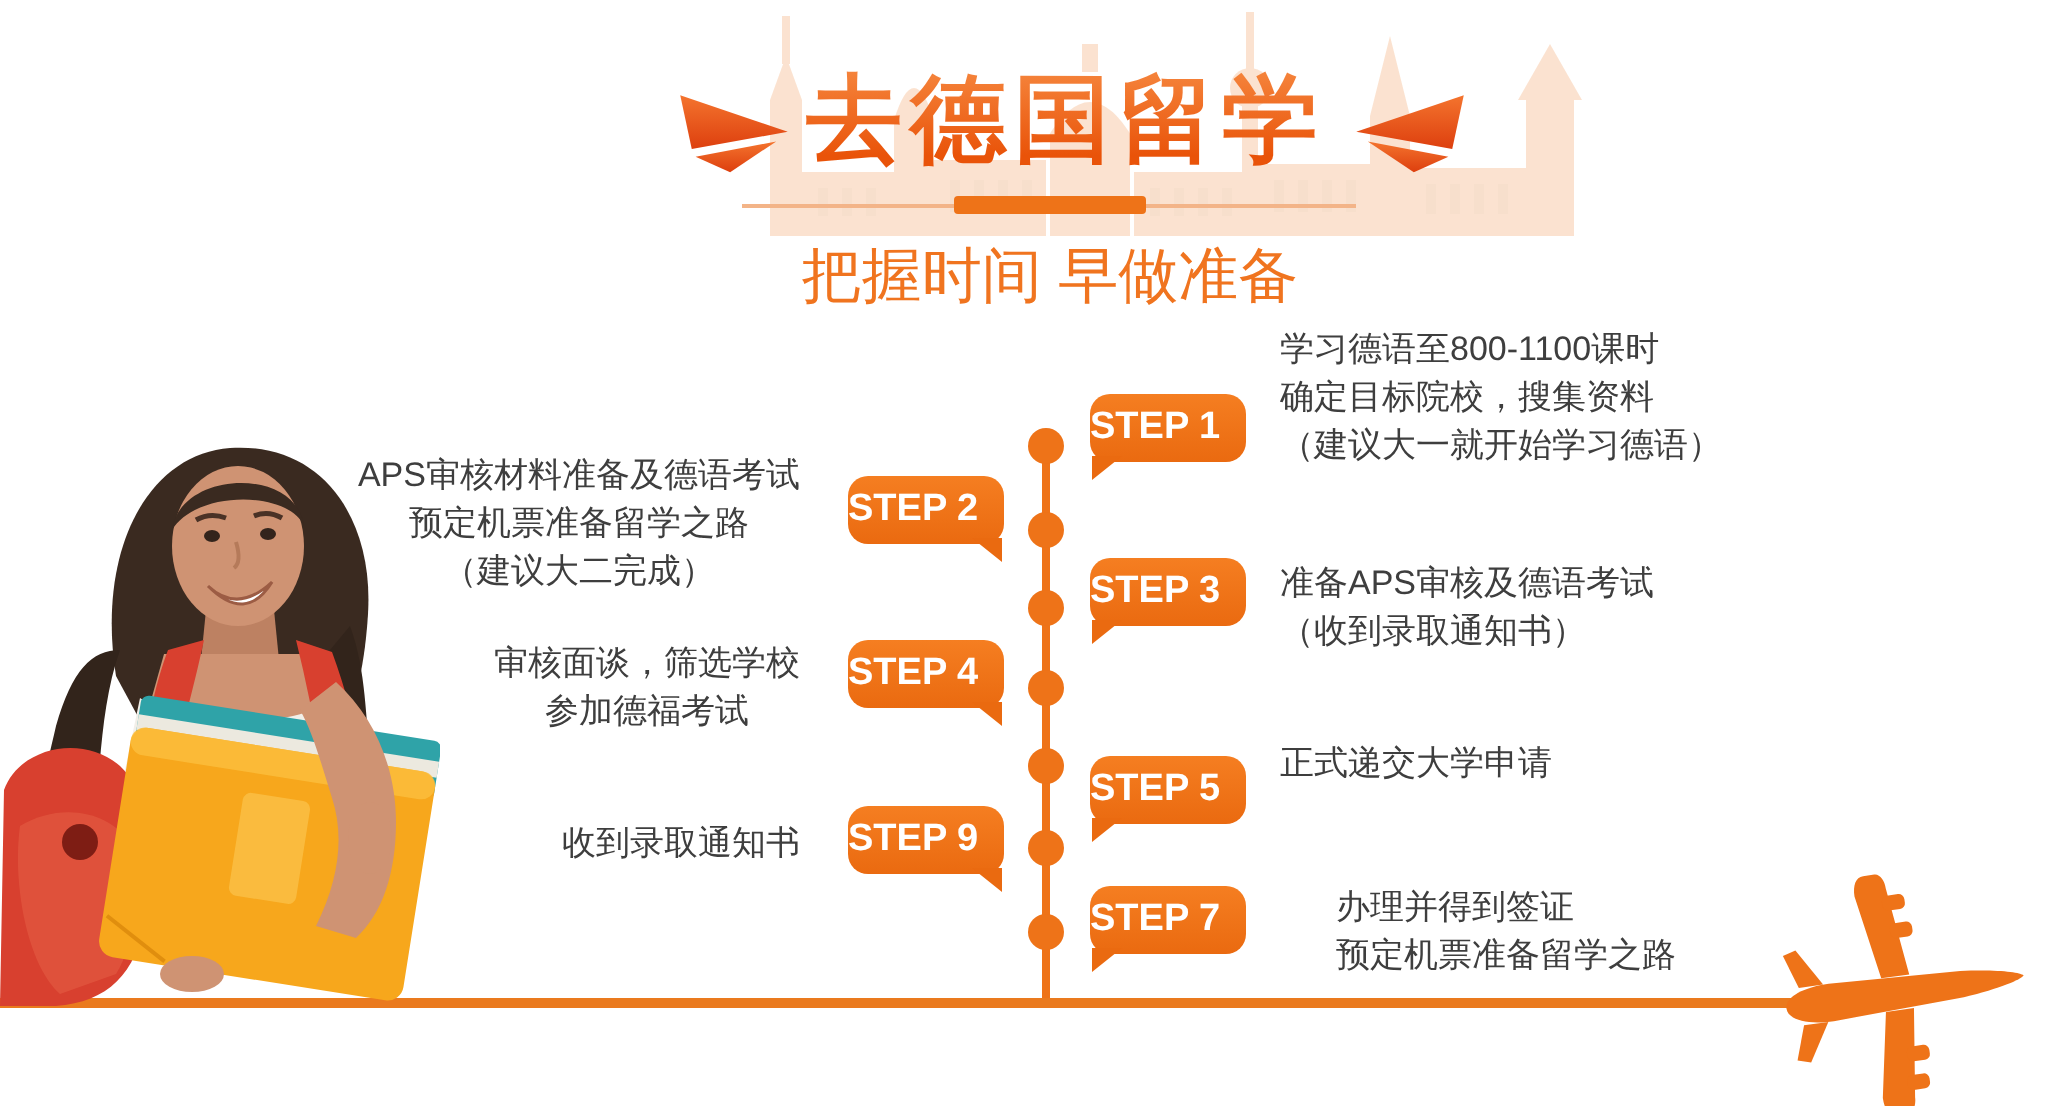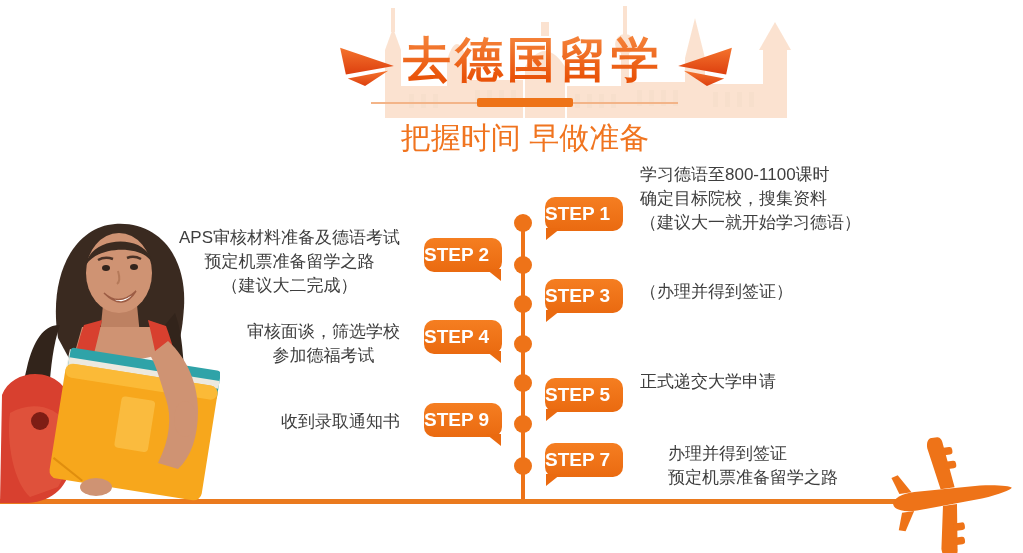--- a/index.html
+++ b/index.html
@@ -137,21 +137,22 @@
   <div class="step-text align-right" style="right:623px;top:226px">
     <div>APS审核材料准备及德语考试</div>
     <div>预定机票准备留学之路</div>
     <div>（建议大二完成）</div>
   </div>
 
   <div class="badge side-right" style="left:545px;top:279px">
     <span>STEP 3</span><span class="tail"></span>
   </div>
   <div class="step-text align-left" style="left:640px;top:280px">
-    <div>（办理并得到签证）</div>
+    <div>准备APS审核及德语考试</div>
+    <div>（收到录取通知书）</div>
   </div>
 
   <div class="badge side-left" style="left:424px;top:320px">
     <span>STEP 4</span><span class="tail"></span>
   </div>
   <div class="step-text align-right" style="right:623px;top:320px">
     <div>审核面谈，筛选学校</div>
     <div>参加德福考试</div>
   </div>
 

